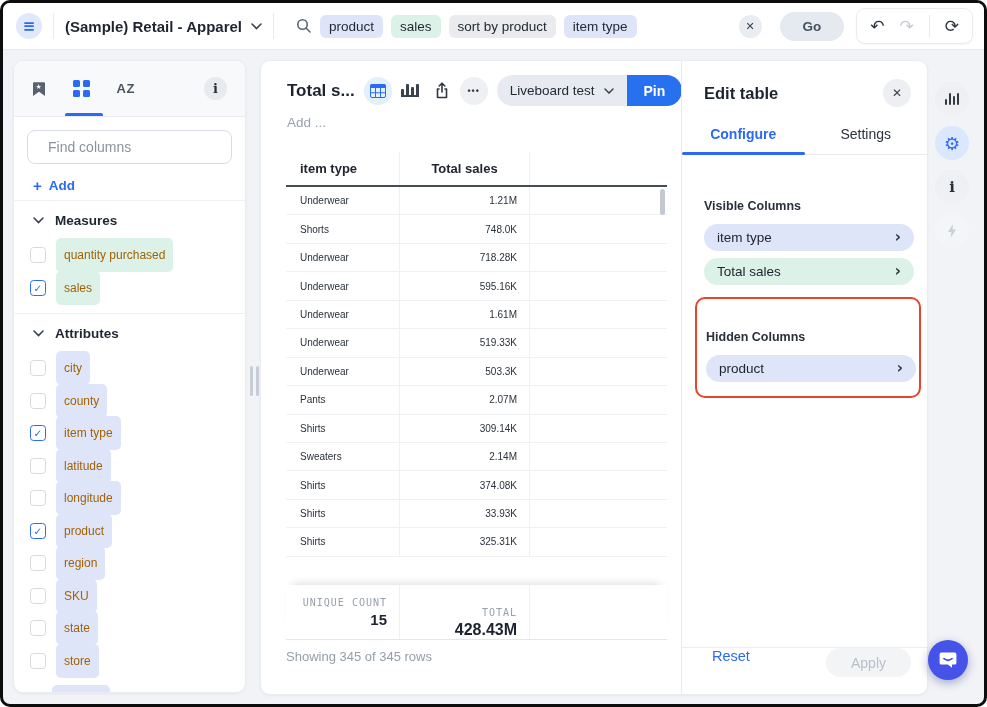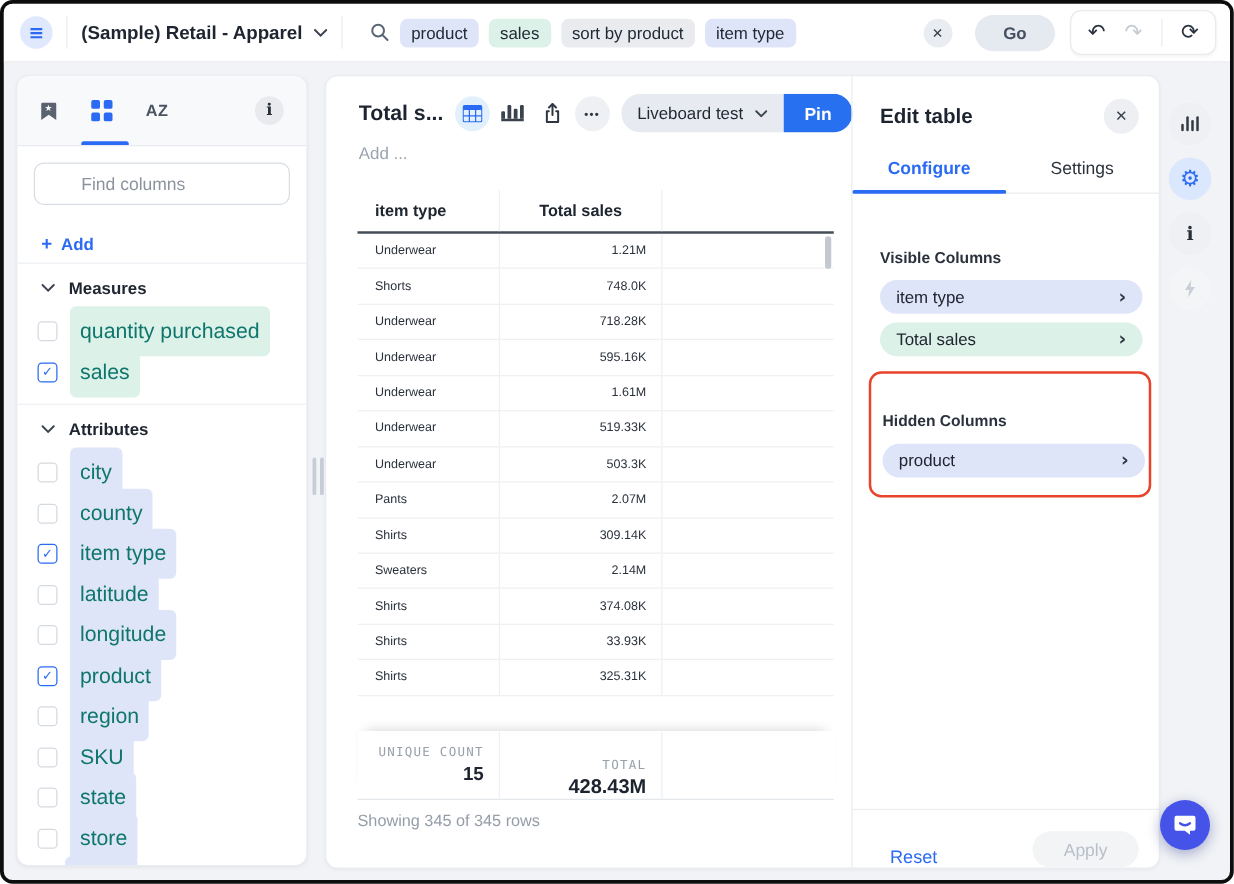--- a/index.html
+++ b/index.html
@@ -28,31 +28,31 @@
   
   .sidebar { position:absolute; left:10px; top:57px; width:233px; height:633px; background:#fff; border:1px solid #e9ecf0; border-radius:10px; overflow:hidden; box-shadow:0 1px 3px rgba(16,24,40,.05); }
   .side-tabs { position:relative; height:56px; background:#f8f9fb; border-bottom:1px solid #e9ebee; display:flex; align-items:center; padding:0 18px; gap:27px; }
   .tab-underline { position:absolute; left:51px; bottom:0; width:38px; height:3px; background:#2b6bf3; border-radius:2px 2px 0 0; }
   .bookmark-wrap { position:relative; width:14px; height:16px; cursor:pointer; }
   .bookmark-star { position:absolute; left:3.5px; top:2px; font-size:7px; color:#f8f9fb; }
   .grid-icon { display:grid; grid-template-columns:7px 7px; grid-template-rows:7px 7px; gap:2.5px; cursor:pointer; }
   .grid-icon i { background:#2b6bf3; border-radius:1.5px; }
   .az-icon { font-size:13px; font-weight:700; color:#4a5462; letter-spacing:.5px; cursor:pointer; }
   .side-info { margin-left:auto; width:23px; height:23px; border-radius:50%; background:#e8eaee; display:flex; align-items:center; justify-content:center; font-family:"DejaVu Serif", serif; font-weight:700; font-size:13px; color:#272e38; cursor:pointer; }
-  .side-search { margin:13px 13px 10px; height:34px; border:1.5px solid #d8dde4; border-radius:8px; display:flex; align-items:center; gap:9px; padding:0 28px; }
+  .side-search { margin:13px 13px 0; height:34px; border:1.5px solid #d8dde4; border-radius:8px; display:flex; align-items:center; gap:9px; padding:0 11px; }
   .side-search input { border:none; outline:none; flex:1; font-size:14px; font-family:inherit; color:#222a35; background:transparent; }
   .side-search input::placeholder { color:#8b939e; }
   .add-link { display:inline-flex; align-items:center; gap:7px; color:#2b6bf3; font-size:13.5px; font-weight:600; margin:13px 0 6px 19px; cursor:pointer; }
   .add-plus { font-size:15px; font-weight:700; }
   .section { border-top:1px solid #eef0f3; padding-bottom:9px; }
   .section-header { height:38px; display:flex; align-items:center; gap:11px; padding-left:19px; font-size:13.5px; font-weight:600; color:#1f2631; cursor:pointer; }
   .field-row { height:32.5px; display:flex; align-items:center; gap:10px; padding-left:16px; cursor:pointer; }
   .checkbox { width:16px; height:16px; border:1.5px solid #d5dae1; border-radius:3.5px; background:#fff; flex:none; display:flex; align-items:center; justify-content:center; font-size:10.5px; font-weight:700; color:#2b6bf3; font-family:"DejaVu Sans", sans-serif; }
   .checkbox.checked { border-color:#2b6bf3; }
-  .chip { padding:10px 8px; border-radius:5px; font-size:17px; color:#0f766e; }
+  .chip { padding:10px 8px; border-radius:5px; font-size:12px; color:#a16207; }
   .partial-chip { position:absolute; left:38px; top:624px; width:58px; height:20px; border-radius:5px; background:#dfe5f9; }
   .drag-handle { position:absolute; left:247px; top:363px; display:flex; gap:3px; cursor:col-resize; }
   .drag-handle i { width:3px; height:30px; background:#c7cdd5; border-radius:2px; }
 
   
   .main-card { position:absolute; left:257px; top:57px; width:668px; height:635px; background:#fff; border:1px solid #e9ecf0; border-radius:10px; box-shadow:0 1px 3px rgba(16,24,40,.05); display:flex; }
   .viz { position:relative; width:420px; flex:none; }
   .viz-header { position:absolute; top:14px; left:26px; right:10px; display:flex; align-items:center; gap:9px; }
   .viz-title { font-size:17px; font-weight:700; color:#1d2430; white-space:nowrap; }
   .icon-circle { width:28px; height:28px; border-radius:50%; display:flex; align-items:center; justify-content:center; cursor:pointer; flex:none; }
@@ -91,21 +91,21 @@
   .ep-close { margin-left:auto; width:28px; height:28px; border-radius:50%; background:#edeff2; display:flex; align-items:center; justify-content:center; font-size:12px; color:#39414c; cursor:pointer; }
   .ep-tabs { position:relative; display:flex; margin-top:13px; height:35px; border-bottom:1px solid #e9ebee; }
   .ep-tab { flex:1; text-align:center; font-size:14px; color:#2b323d; cursor:pointer; padding-top:6px; }
   .ep-tab.active { color:#2b6bf3; font-weight:600; }
   .ep-underline { position:absolute; left:0; bottom:-1px; width:50%; height:3px; background:#2b6bf3; border-radius:2px; }
   .ep-body { padding:24px 0 0 22px; }
   .ep-label { font-size:12.5px; font-weight:700; color:#2a313c; margin-bottom:11px;margin-top:20px; }
   .colchip { width:210px; height:27px; border-radius:14px; display:flex; align-items:center; padding:0 13px; margin-bottom:7px; font-size:13.5px; color:#20262f; cursor:pointer; }
   .colchip .chev-right { margin-left:auto; font-weight:700; color:#2e3640; font-size:15px; line-height:1; }
   .hidden-box { border:2.5px solid #e8432b; border-radius:10px; margin:12px 0 0 -9px; width:226px; padding:11px 0 7px 9px; }
-  .ep-footer { position:absolute; left:0; right:0; bottom:0; height:47px; border-top:1px solid #eceef1; display:flex; align-items:flex-end; padding:0 16px 0 30px; }
+  .ep-footer { position:absolute; left:0; right:0; bottom:0; height:47px; border-top:1px solid #eceef1; display:flex; align-items:flex-start; padding:0 16px 0 30px; }
   .reset-link { color:#2b6bf3; font-size:14.5px; cursor:pointer; }
   .apply-btn { margin-left:auto; height:29px; padding:0 25px; border-radius:15px; background:#f2f4f6; color:#b9bfc8; font-size:14px; display:flex; align-items:center; cursor:pointer; }
 
   
   .rail { position:absolute; right:3px; top:57px; width:58px; display:flex; flex-direction:column; align-items:center; gap:10px; padding-top:22px; }
   .rail-btn { width:34px; height:34px; border-radius:50%; background:#eef0f3; display:flex; align-items:center; justify-content:center; cursor:pointer; }
   .rail-gear { background:#dbe7fd; color:#2f6df2; font-size:18px; }
   .rail-info { font-family:"DejaVu Serif", serif; font-weight:700; font-size:15px; color:#272e38; }
   .rail-bolt { background:#f3f5f7; }
   .bars4 { display:flex; align-items:flex-end; gap:1.5px; }

